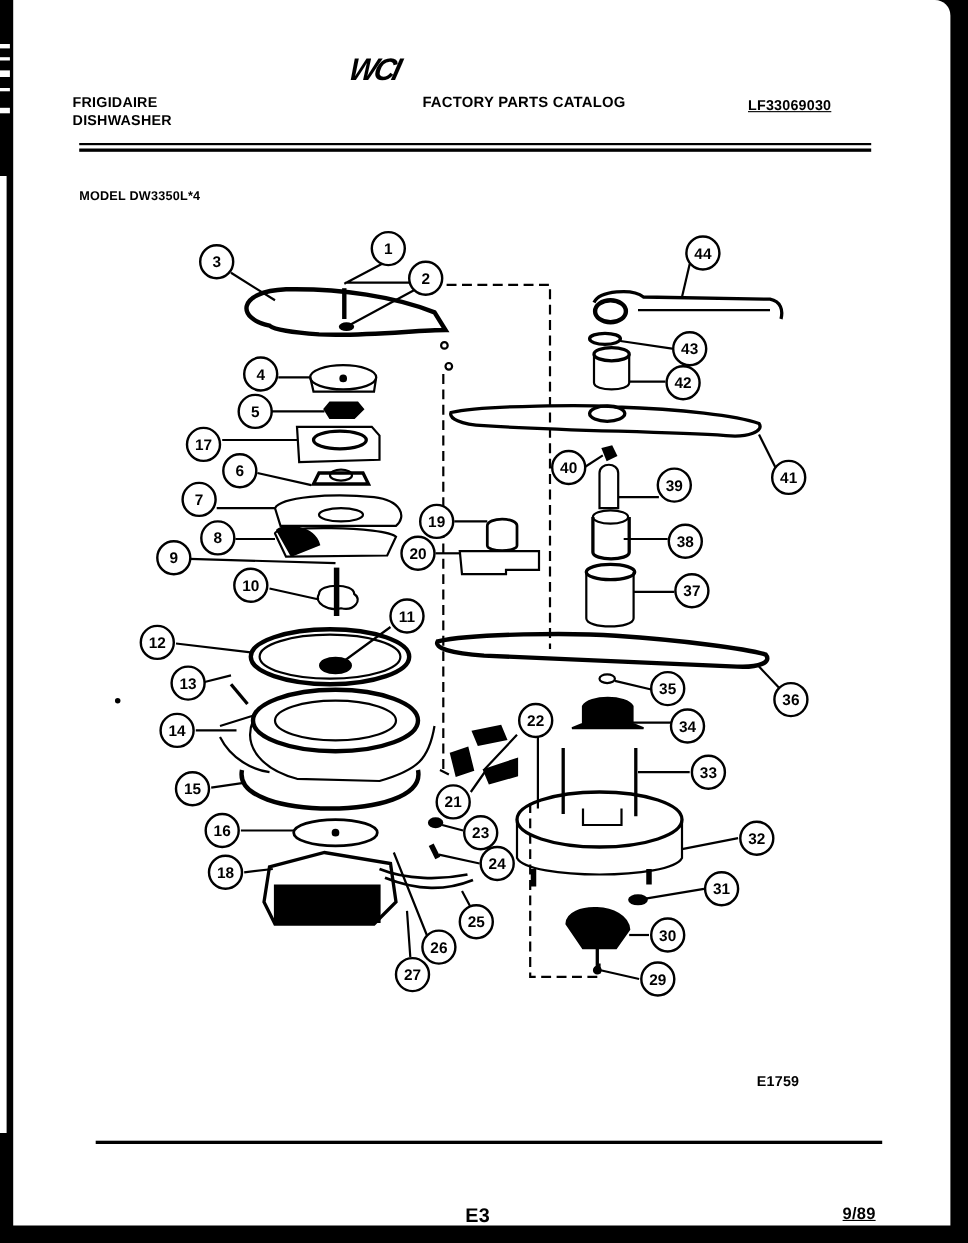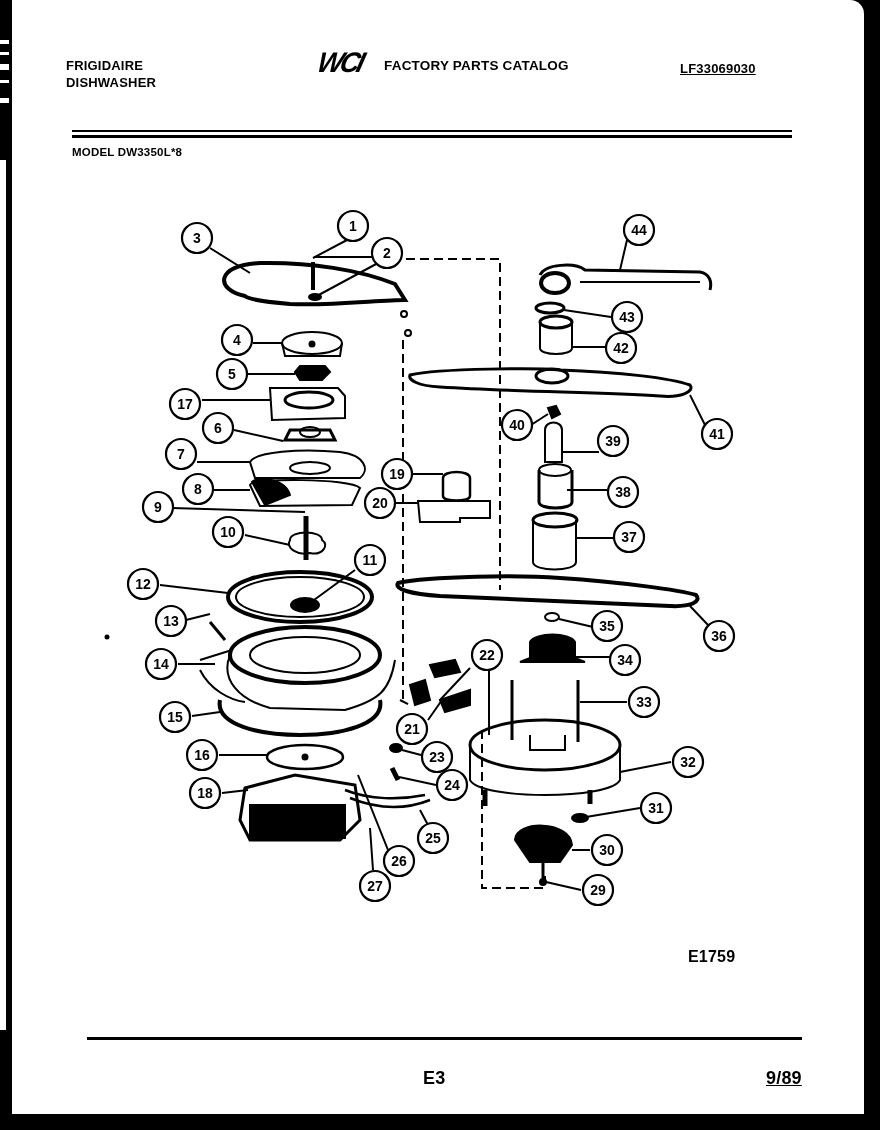--- a/index.html
+++ b/index.html
@@ -1,31 +1,31 @@
 <!DOCTYPE html>
 <html><head>
 <meta charset="utf-8">
 <style>
   html, body { margin:0; padding:0; }
   body { width:880px; height:1130px; background:#000; position:relative; overflow:hidden; font-family:"Liberation Sans", sans-serif; }
   .page { position:absolute; left:12px; top:0; width:852px; height:1114px; background:#fff; border-top-right-radius:14px; }
   .left-scan { position:absolute; left:0; top:0; width:12px; height:1130px; background:#000; }
   .left-scan i { position:absolute; left:0; width:9px; background:#fff; display:block; }
-  .hdr { position:absolute; font-weight:bold; color:#000; letter-spacing:0.2px; }
+  .hdr { position:absolute; font-weight:bold; color:#000; letter-spacing:0.2px;margin-top:27px; }
   .brand { left:66px; top:57px; font-size:13px; line-height:17px; }
   .catalog { left:384px; top:58px; font-size:13.5px;text-align:right; }
   .logo { position:absolute; left:318px; top:48px; font-size:27px; font-weight:bold; font-style:italic; letter-spacing:-3px; transform:skewX(-14deg) scaleY(1.05); }
   .partno { left:680px; top:61px; font-size:13px;text-decoration:underline; }
   .rule1 { position:absolute; left:72px; top:130px; width:720px; height:2px; background:#000; }
   .rule2 { position:absolute; left:72px; top:135px; width:720px; height:3px; background:#000; }
   .model { left:72px; top:146px; font-size:11.5px; }
-  .fig { left:688px; top:948px; font-size:16px; }
+  .fig { left:688px; top:948px; font-size:13px; }
   .rule3 { position:absolute; left:87px; top:1037px; width:715px; height:3px; background:#000; }
   .pagenum { left:423px; top:1068px; font-size:18px; }
-  .date { left:766px; top:1068px; font-size:18px;text-decoration:underline; }
+  .date { left:766px; top:1068px; font-size:15px;text-decoration:underline; }
   svg.diagram { position:absolute; left:0; top:0; }
   .callout circle { fill:#fff; stroke:#000; stroke-width:2.2; }
   .callout text { font-family:"Liberation Sans", sans-serif; font-weight:bold; font-size:14px; text-anchor:middle; dominant-baseline:central; }
 </style>
 </head>
 <body>
 
 <div class="left-scan">
   <i style="top:40px;height:4px"></i>
     <i style="top:52px;height:3px"></i>
@@ -39,21 +39,21 @@
 
 <div class="hdr brand">
   <div>FRIGIDAIRE</div>
   <div>DISHWASHER</div>
 </div>
 <div class="logo">WCI</div>
 <div class="hdr catalog">FACTORY PARTS CATALOG</div>
 <div class="hdr partno">LF33069030</div>
 <div class="rule1"></div>
 <div class="rule2"></div>
-<div class="hdr model">MODEL DW3350L*8</div>
+<div class="hdr model">MODEL DW3350L*4</div>
 
 <svg class="diagram" width="880" height="1130" xmlns="http://www.w3.org/2000/svg">
   <g fill="none" stroke="#000" stroke-width="2">
 
     <path d="M403 340 V700 M400 700 L410 705" stroke-dasharray="9 5"></path>
     <path d="M406 259 H500 V590" stroke-dasharray="9 5"></path>
     <path d="M482 730 V888 H545 V875" stroke-dasharray="9 5"></path>
     <path d="M489 670 V735"></path>
 
     <path d="M245 296 C215 290 215 265 260 263 C310 262 360 270 395 284 L405 300 C380 300 330 306 290 304 C265 302 250 300 245 296 Z" stroke-width="4"></path>

